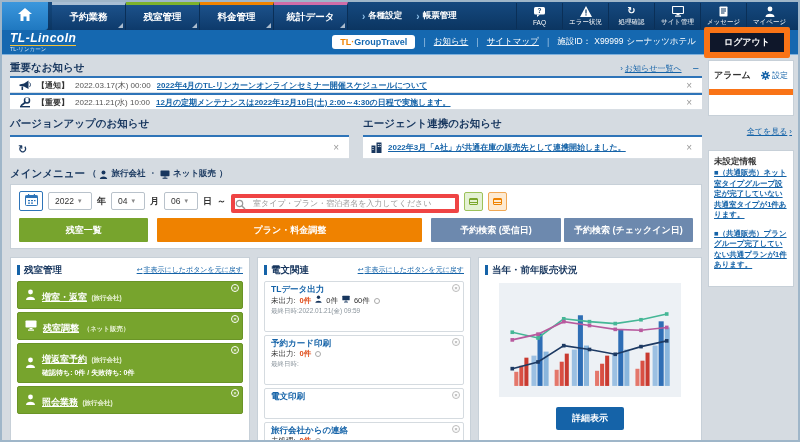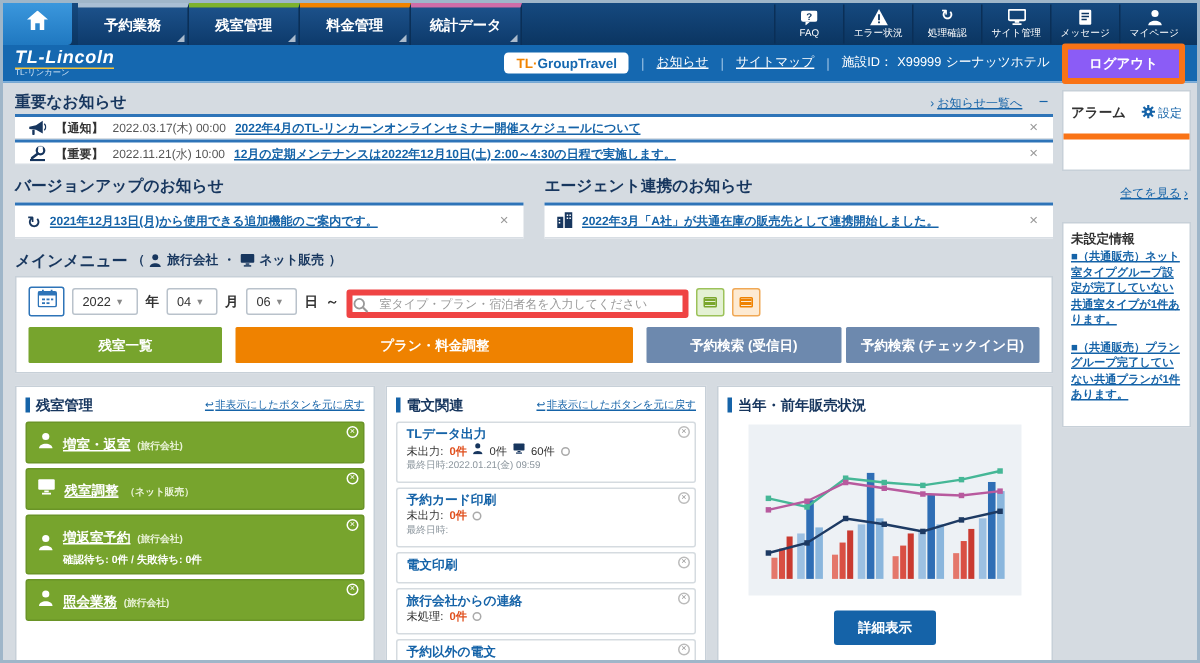--- a/index.html
+++ b/index.html
@@ -26,21 +26,21 @@
   .subnav { height:25px; background:#1568b0; border-bottom:1px solid #7db0dc; display:flex; align-items:center; padding:0 8px; flex-shrink:0; }
   .logo { display:flex; flex-direction:column; line-height:1; cursor:pointer; }
   .logo-main { color:#fff; font-size:12px; font-weight:bold; font-style:italic; letter-spacing:.5px; border-bottom:1px solid #f5c33b; padding-bottom:1px; }
   .logo-sub { color:#cfe2f4; font-size:5.5px; margin-top:1px; }
   .subnav-right { margin-left:auto; display:flex; align-items:center; gap:8px; }
   .gt-btn { background:#fff; border-radius:3px; padding:2px 8px; font-size:9px; font-weight:bold; cursor:pointer; }
   .gt-prefix { color:#f08300; } .gt-label { color:#1568b0; }
   .sep { color:#9cc2e4; font-size:9px; }
   .subnav-link { color:#fff; font-size:8.5px; text-decoration:underline; cursor:pointer; }
   .facility { color:#fff; font-size:8.5px; display:flex; gap:3px; }
-  .logout-btn { background:#8b5cf6; border:4px solid #f97316; color:#fff; font-size:9px; font-weight:bold; padding:3px 14px; border-radius:2px; cursor:pointer; }
+  .logout-btn { background:#0f172a; border:6px solid #f97316; color:#fff; font-size:9px; font-weight:bold; padding:3px 14px; border-radius:2px; cursor:pointer; }
 
   
   .content { flex:1; display:flex; padding:5px 6px 0 8px; gap:6px; overflow:hidden; }
   .main-col { width:692px; flex-shrink:0; }
 
   .sec-head { display:flex; align-items:center; height:16px; }
   .sec-title { font-size:10.5px; font-weight:bold; color:#17365e; }
   .sec-head .right { margin-left:auto; display:flex; align-items:center; gap:8px; }
   .link { color:#1563a8; text-decoration:underline; cursor:pointer; }
   .chev::before { content:"›"; color:#1563a8; margin-right:2px; text-decoration:none; display:inline-block; }
@@ -98,37 +98,37 @@
   .restore::before { content:"↩"; color:#1563a8; margin-right:1px; }
 
   .groom { position:relative; background:#77a42d; border:1px solid #6a9427; border-radius:2px; margin-bottom:3px; padding:4px 14px 4px 7px; display:flex; align-items:center; gap:6px; cursor:pointer; }
   .groom .gicon { flex-shrink:0; }
   .groom .glabel { color:#fff; font-size:9px; font-weight:bold; text-decoration:underline; }
   .groom .gscope { color:#eaf3d8; font-size:6.5px; font-weight:bold; }
   .groom .gsub { color:#fff; font-size:7px; font-weight:bold; margin-top:2px; }
   .gclose { position:absolute; top:2px; right:3px; width:8px; height:8px; border:1px solid #fff; border-radius:50%; color:#fff; font-size:6px; line-height:6px; text-align:center; cursor:pointer; }
   .gclose::after { content:"×"; }
 
-  .tcard { position:relative; border:1px solid #d5dbe0; border-radius:2px; padding:2px 14px 6px 6px; margin-bottom:3px; background:#fff; }
+  .tcard { position:relative; border:1px solid #d5dbe0; border-radius:2px; padding:2px 14px 16px 6px; margin-bottom:3px; background:#fff; }
   .tcard .ttitle { font-size:8.5px; font-weight:bold; color:#1563a8; cursor:pointer; line-height:11px; }
   .tstats { display:flex; align-items:center; gap:4px; font-size:7.5px; color:#333; line-height:10px; }
   .tstats .red { color:#e0501e; font-weight:bold; }
   .tstats .navyv { color:#333; }
   .dot-ico { width:6px; height:6px; border:1px solid #aaa; border-radius:50%; display:inline-block; }
   .tlast { font-size:6.5px; color:#8a949c; line-height:9px; }
   .tclose { position:absolute; top:2px; right:3px; width:8px; height:8px; border:1px solid #bbb; border-radius:50%; color:#999; font-size:6px; line-height:6px; text-align:center; cursor:pointer; }
   .tclose::after { content:"×"; }
 
   .chart-box { background:#edf1f5; width:182px; height:114px; margin:6px auto 0 auto; display:flex; align-items:center; justify-content:center; }
   .detail-btn { display:block; margin:10px auto 0 auto; background:#1563a8; color:#fff; border:none; font-size:9px; font-weight:bold; padding:5px 16px; border-radius:2px; cursor:pointer; font-family:inherit; }
 
   
   .sidebar { width:86px; flex-shrink:0; }
   .sb-card { background:#fff; border:1px solid #c7d0d8; }
-  .alarm-head { display:flex; align-items:center; padding:5px 5px; border-bottom:4px solid #f97316; }
+  .alarm-head { display:flex; align-items:center; padding:5px 5px; border-bottom:6px solid #f97316; }
   .alarm-title { font-size:9px; font-weight:bold; color:#333; }
   .alarm-set { margin-left:auto; display:flex; align-items:center; gap:2px; cursor:pointer; }
   .alarm-set .slabel { font-size:8px; color:#1563a8; }
   .alarm-body { height:20px; }
   .see-all { text-align:right; padding:4px 2px; }
   .see-all .link { font-size:8px; }
   .see-all .after-chev::after { content:"›"; color:#1563a8; margin-left:2px; }
   .unset-card { margin-top:8px; padding:5px 5px 7px 5px; }
   .unset-title { font-size:8.5px; font-weight:bold; color:#333; margin-bottom:0; }
   .unset-link { display:block; font-size:7.5px; line-height:10.5px; margin-bottom:8px; font-weight:bold; }
@@ -153,20 +153,28 @@
       <div class="tab t1">
           <span>残室管理</span>
         </div>
       <div class="tab t2">
           <span>料金管理</span>
         </div>
       <div class="tab t3">
           <span>統計データ</span>
         </div>
     </nav>
+    <div class="crumbs">
+      <span class="crumb">
+          <span>各種設定</span>
+        </span>
+      <span class="crumb">
+          <span>帳票管理</span>
+        </span>
+    </div>
     <div class="util">
       <div class="util-item">
         <span class="uicon">
           <svg width="11" height="10" viewBox="0 0 11 10">
               <rect x="0" y="0" width="11" height="7.5" rx="1.5" fill="#fff"></rect>
               <path d="M3 7.5 L3 10 L6 7.5 Z" fill="#fff"></path>
               <text x="5.5" y="6" font-size="6.5" font-weight="bold" fill="#0b3561" text-anchor="middle">?</text>
             </svg>
         </span>
         <span class="ulabel">FAQ</span>
@@ -281,21 +289,20 @@
         </div>
       </section>
 
       <div class="dual">
         <section class="dual-col">
           <div class="sec-head">
               <span class="sec-title">バージョンアップのお知らせ</span>
             </div>
           <div class="dual-row">
             <span class="refresh-icon"></span>
-            <span class="notice-link link">2021年12月13日(月)から使用できる追加機能のご案内です。</span>
             <span class="close-x"></span>
           </div>
         </section>
         <section class="dual-col">
           <div class="sec-head">
               <span class="sec-title">エージェント連携のお知らせ</span>
             </div>
           <div class="dual-row">
             <span>
               <svg width="11" height="11" viewBox="0 0 11 11">

